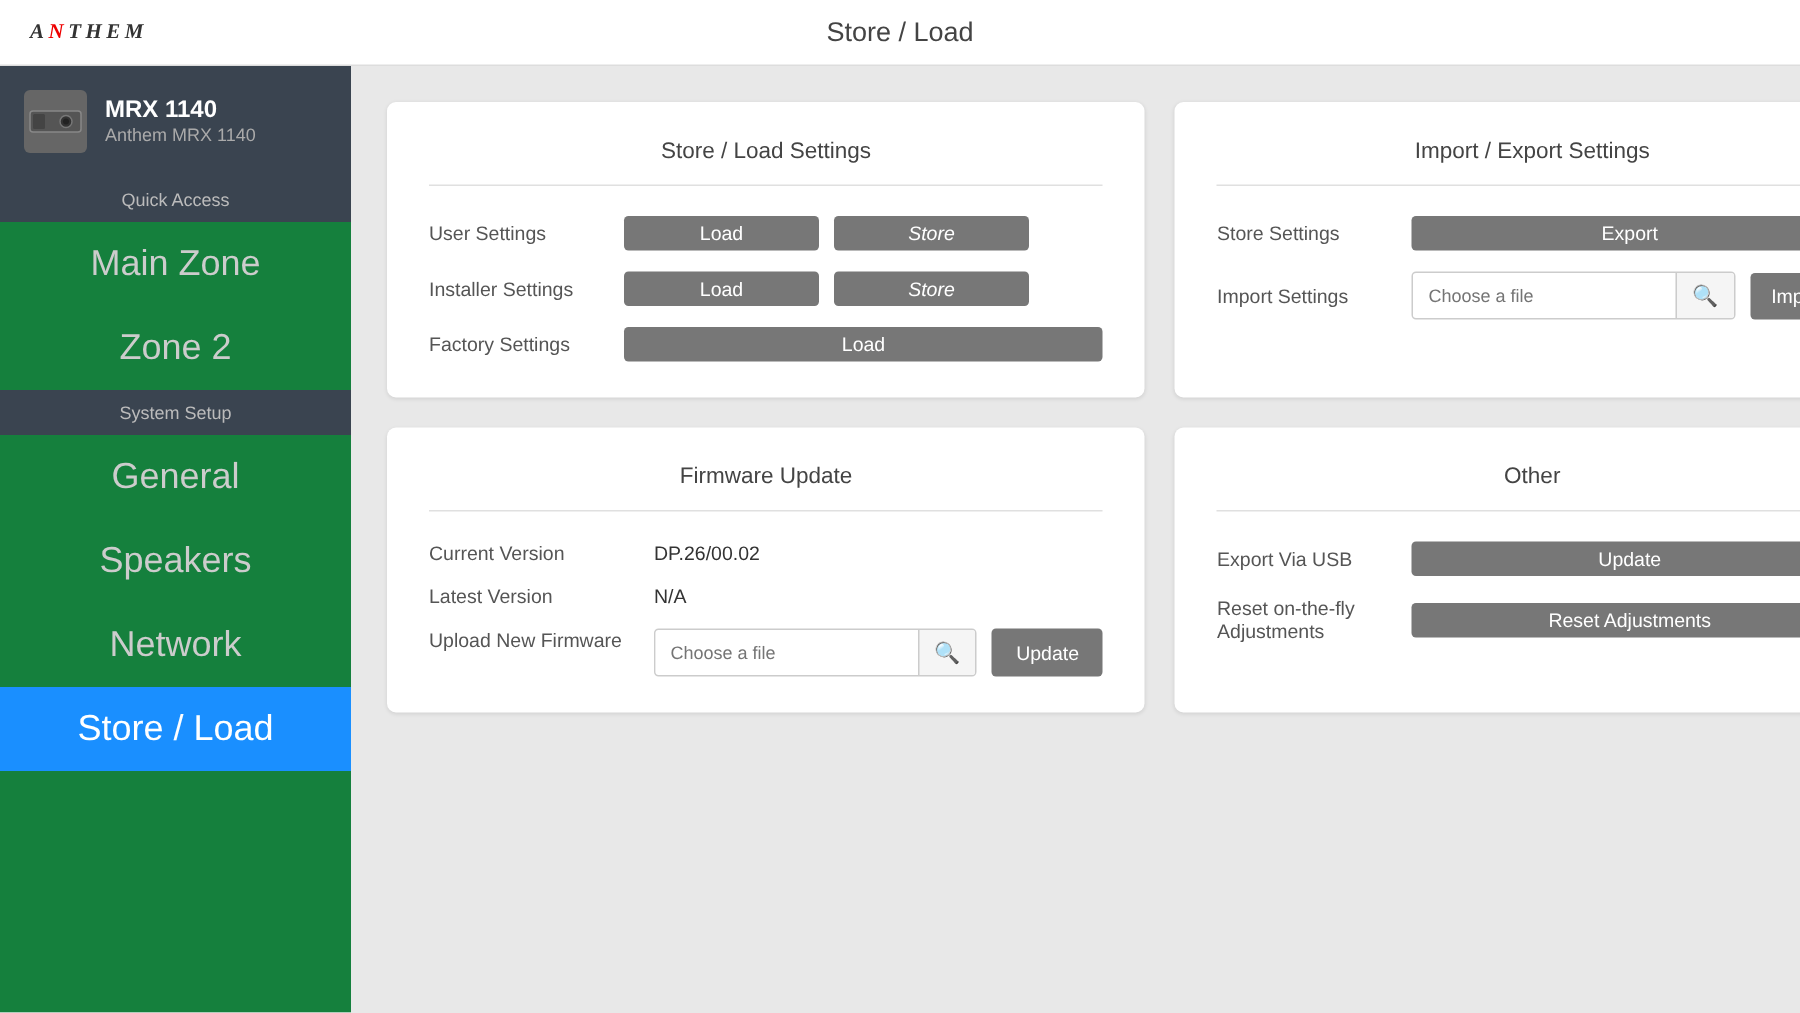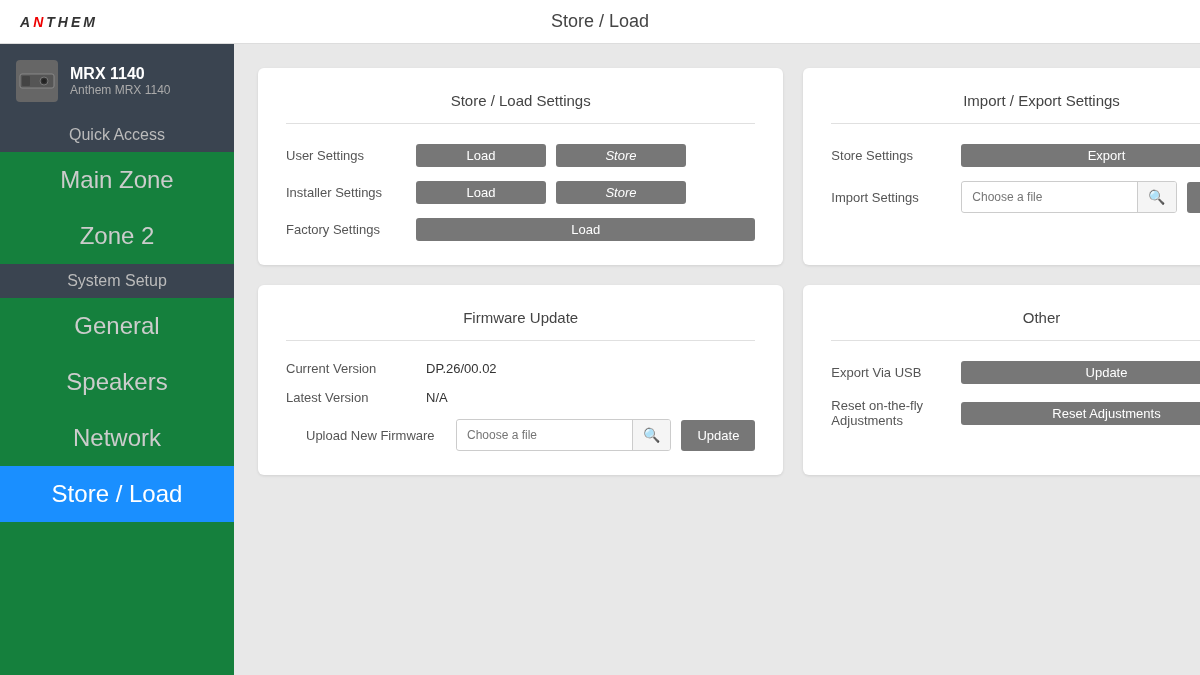--- a/index.html
+++ b/index.html
@@ -14,20 +14,21 @@
       justify-content: center;
       border-bottom: 1px solid #ddd;
       position: relative;
       flex-shrink: 0;
     }
     .header-logo {
       position: absolute;
       left: 20px;
       display: flex;
       align-items: flex-start;
+      font-family: Liberation Serif, serif;
     }
     .anthem-logo {
       font-size: 14px;
       font-weight: bold;
       letter-spacing: 3px;
       color: #333;
       font-style: italic;
     }
     .anthem-logo span { color: #e00; }
     .header-title {
@@ -87,21 +88,21 @@
       cursor: pointer;
       text-align: center;
       transition: background 0.2s;
     }
     .nav-item.active { background: #1a8fff; color: #fff; }
 
     .nav-section-header {
       background: #3a4450;
       padding: 8px 20px;
       color: #bbb;
-      font-size: 16px;
+      font-size: 12px;
       text-align: center;
     }
 
     
     .main-content {
       flex: 1;
       padding: 24px;
       overflow-y: auto;
       display: grid;
       grid-template-columns: 1fr 1fr;
@@ -202,39 +203,38 @@
       border-left: 1px solid #ccc;
       cursor: pointer;
       color: #666;
       font-size: 14px;
     }
 
     .info-row {
       display: flex;
       align-items: center;
       margin-bottom: 14px;
+      gap: 10px;
     }
     .info-label {
       font-size: 13px;
       color: #555;
       min-width: 140px;
       flex-shrink: 0;
     }
     .info-value {
       font-size: 13px;
       color: #333;
     }
 
     
     .firmware-row {
       display: flex;
-      align-items: center;
       gap: 10px;
       margin-top: 8px;
-      margin-left: 20px;
     }
   </style>
 </head>
 <body>
 
 <div class="header">
   <div class="header-logo">
     <div class="anthem-logo">
       A<span>N</span>THEM
     </div>

